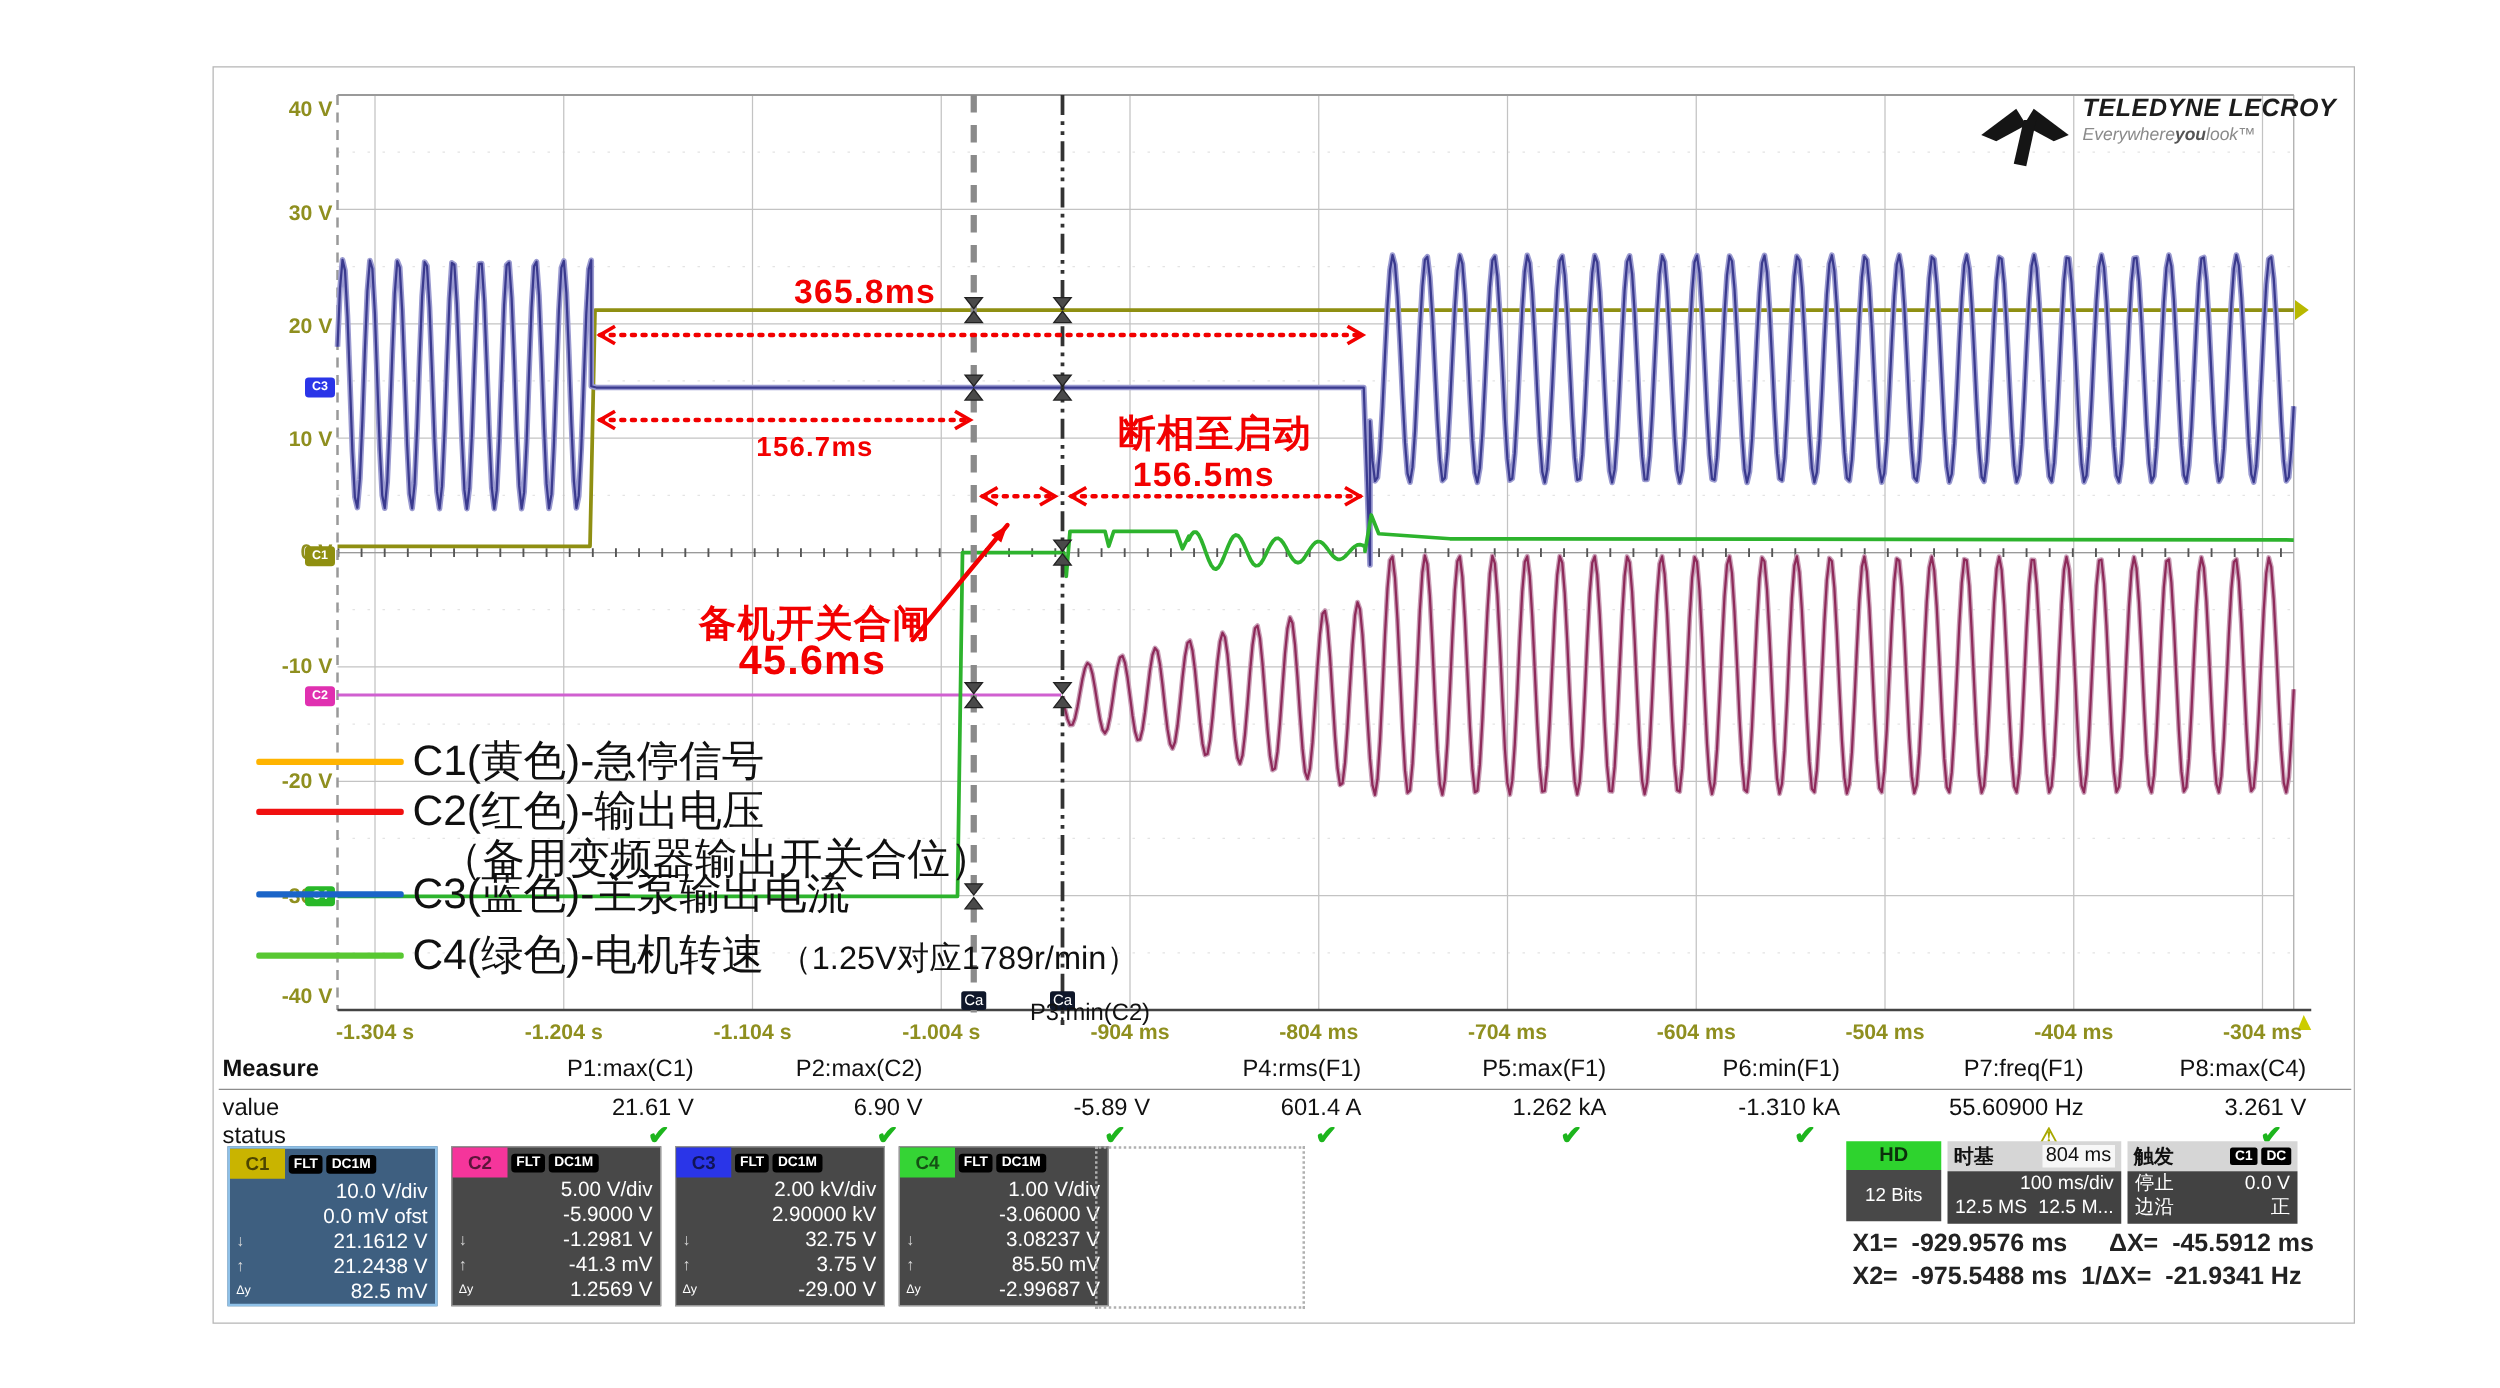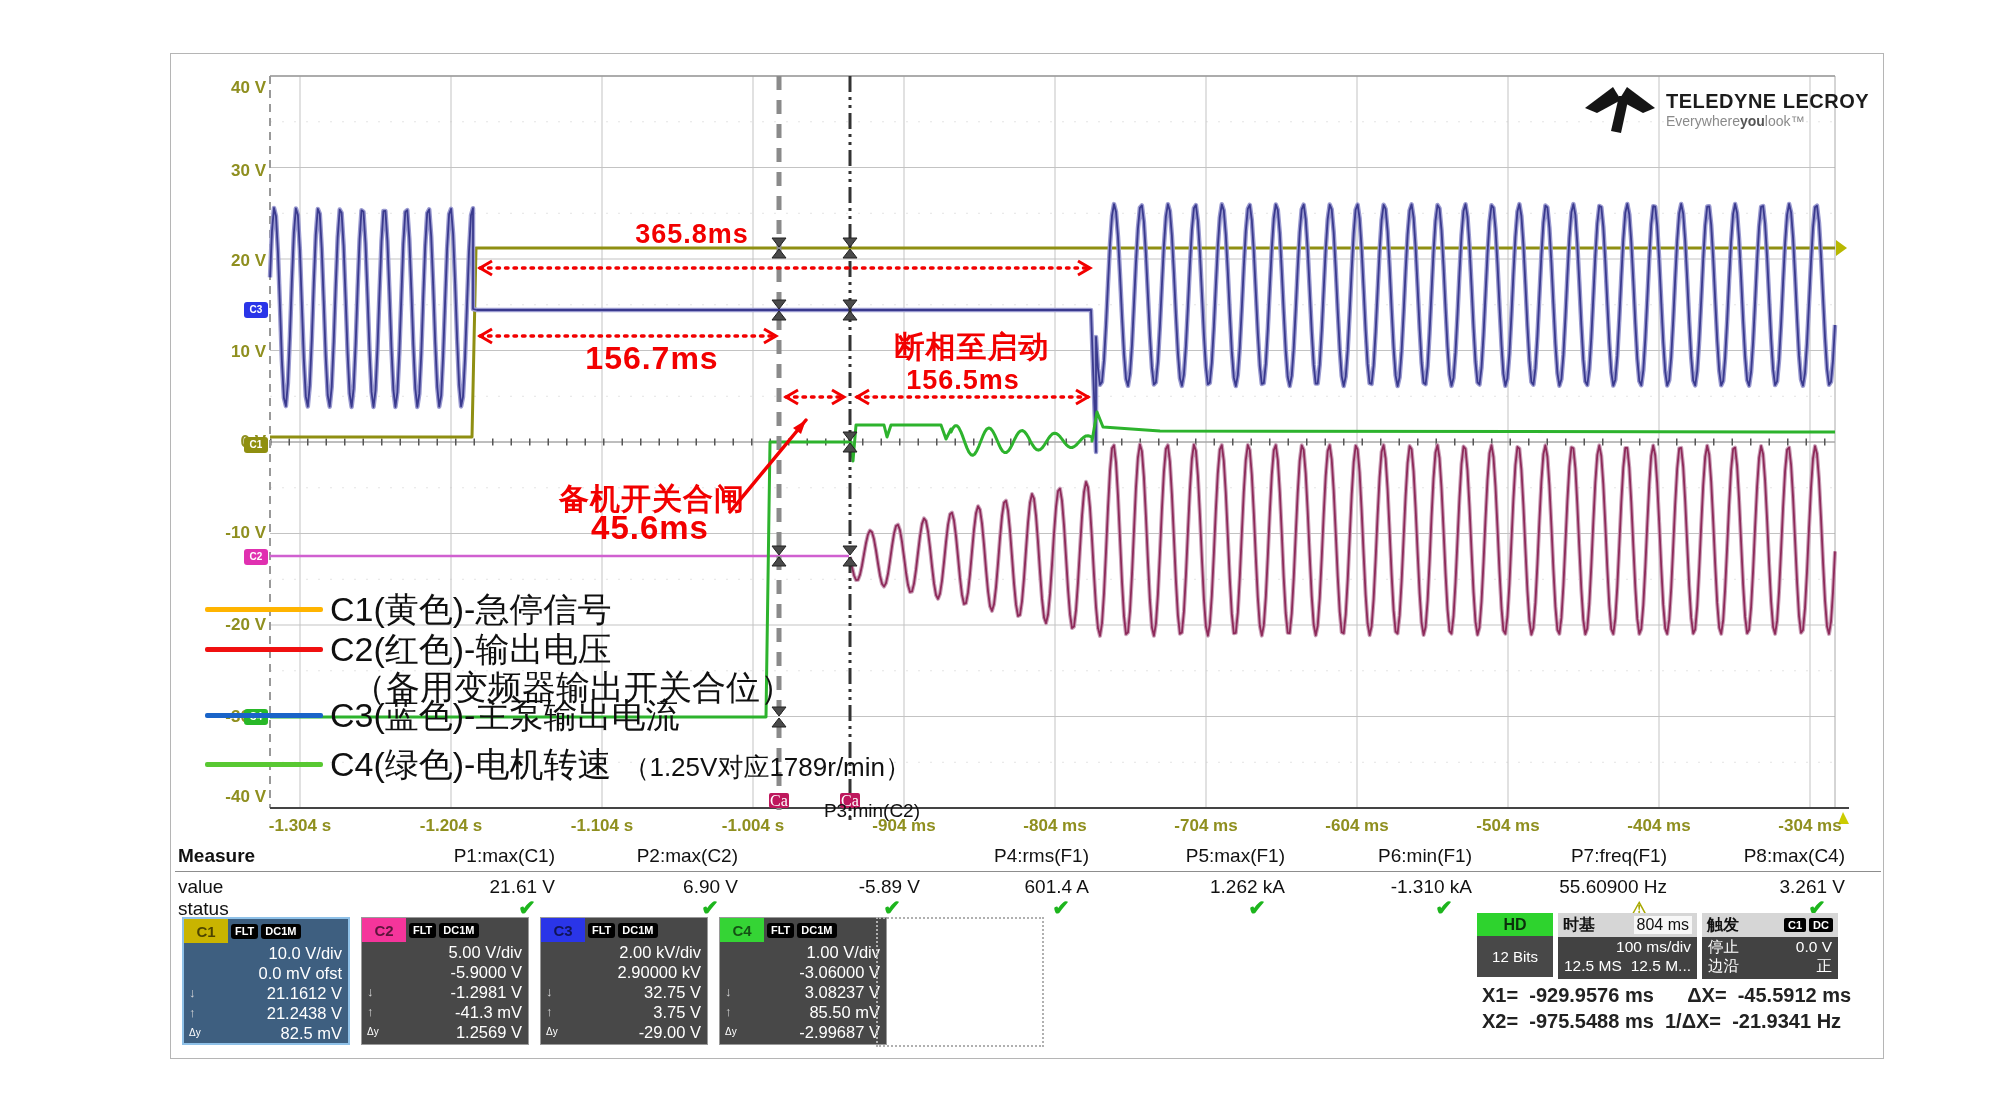--- a/index.html
+++ b/index.html
@@ -37,22 +37,22 @@
   
   .acq-head{height:24px;background:#d6d6d6;display:flex;align-items:center;justify-content:space-between;
             padding:0 5px;font-size:16px;font-weight:bold;color:#111;}
   .acq-body{background:#424242;color:#fff;font-size:15.5px;}
   .acq-chip{background:#000;color:#fff;font-size:11px;font-weight:bold;border-radius:2px;padding:1px 4px;margin-left:3px;}
   .acq-row{display:flex;justify-content:space-between;padding:0 6px;line-height:19px;}
   .xy-line{font-size:20px;color:#222;font-weight:600;white-space:pre;}
   .logo-brand{font-size:20px;font-weight:bold;color:#1c1c1c;letter-spacing:0.5px;}
   .logo-tag{font-size:14px;color:#8a8a8a;}
   .logo-tag b{color:#555;}
-  .ca-flag{width:20px;height:15px;background:#be185d;color:#fff;font-size:16px;text-align:center;
-           line-height:15px;border-radius:2px;transform:translateX(-50%);font-family:Liberation Serif, serif;}
+  .ca-flag{width:20px;height:15px;background:#0f172a;color:#fff;font-size:12px;text-align:center;
+           line-height:15px;border-radius:2px;transform:translateX(-50%);}
 </style>
 </head>
 <body>
 
 <div id="canvas">
 
   <div class="abs win-frame"></div>
 
   <svg id="plot-svg" class="abs" viewBox="0 0 2000 1110">
       <line x1="270" y1="121.75" x2="1835" y2="121.75" stroke="#e4e4e4" stroke-width="1" stroke-dasharray="2 10"></line>
@@ -163,30 +163,30 @@
       <div class="abs legend-line" style="left:205px;top:607px;width:118px;background:#ffb400;"></div>
       <div class="abs legend-text" style="left:330px;top:589px;">C1(黄色)-急停信号</div>
       <div class="abs legend-line" style="left:205px;top:647px;width:118px;background:#f01010;"></div>
       <div class="abs legend-text" style="left:330px;top:629px;">C2(红色)-输出电压</div>
       <div class="abs legend-text" style="left:352px;top:667px;">（备用变频器输出开关合位）</div>
       <div class="abs legend-line" style="left:205px;top:713px;width:118px;background:#1a64c8;"></div>
       <div class="abs legend-text" style="left:330px;top:695px;">C3(蓝色)-主泵输出电流</div>
       <div class="abs legend-line" style="left:205px;top:762px;width:118px;background:#58c832;"></div>
       <div class="abs legend-text" style="left:330px;top:744px;text-align:center;">C4(绿色)-电机转速<span class="legend-extra">（1.25V对应1789r/min）</span></div>
       <div class="abs red-note" style="left:692px;top:234px;font-size:27px;">365.8ms</div>
-      <div class="abs red-note" style="left:652px;top:358px;font-size:32px;">156.7ms</div>
+      <div class="abs red-note" style="left:652px;top:358px;font-size:22px;">156.7ms</div>
       <div class="abs red-note" style="left:972px;top:347px;font-size:30px;">断相至启动</div>
       <div class="abs red-note" style="left:963px;top:380px;font-size:27px;">156.5ms</div>
       <div class="abs red-note" style="left:652px;top:499px;font-size:30px;">备机开关合闸</div>
       <div class="abs red-note" style="left:650px;top:528px;font-size:33px;">45.6ms</div>
       <div class="abs ca-flag" style="left:779px;top:793px;">Ca</div>
       <div class="abs ca-flag" style="left:850px;top:793px;">Ca</div>
     </div>
 
-  <div class="abs" style="left:1666px;top:90px;">
+  <div class="abs" style="left:1666px;top:76px;font-style:italic;">
     <div class="logo-brand">TELEDYNE LECROY</div>
     <div class="logo-tag"><span>Everywhere</span><b>you</b><span>look™</span></div>
   </div>
 
   <div class="abs m-label" style="left:178px;top:845px;font-weight:bold;">Measure</div>
   <div class="abs" style="left:175px;top:871px;width:1706px;height:1px;background:#8d8d8d;"></div>
   <div class="abs m-label" style="left:178px;top:876px;">value</div>
   <div class="abs m-label" style="left:178px;top:898px;">status</div>
   <div id="measure-cells">
       <div class="abs m-head" style="left:555px;top:845px;">P1:max(C1)</div>

